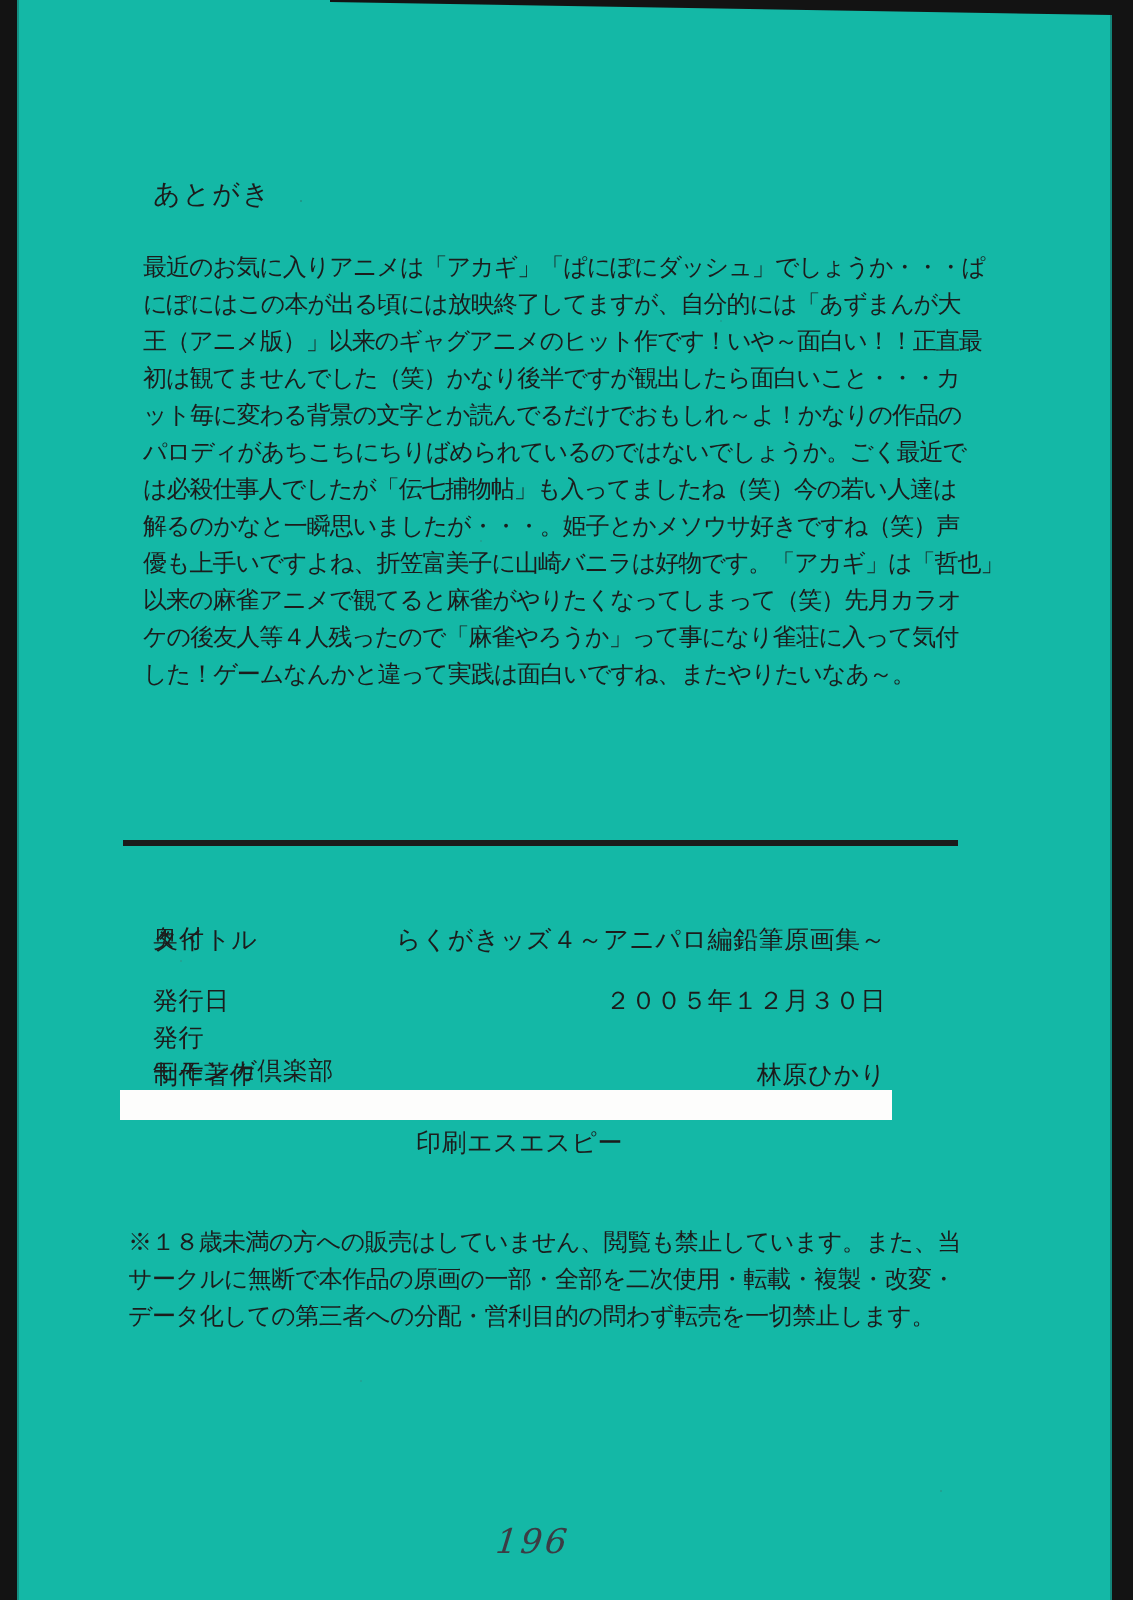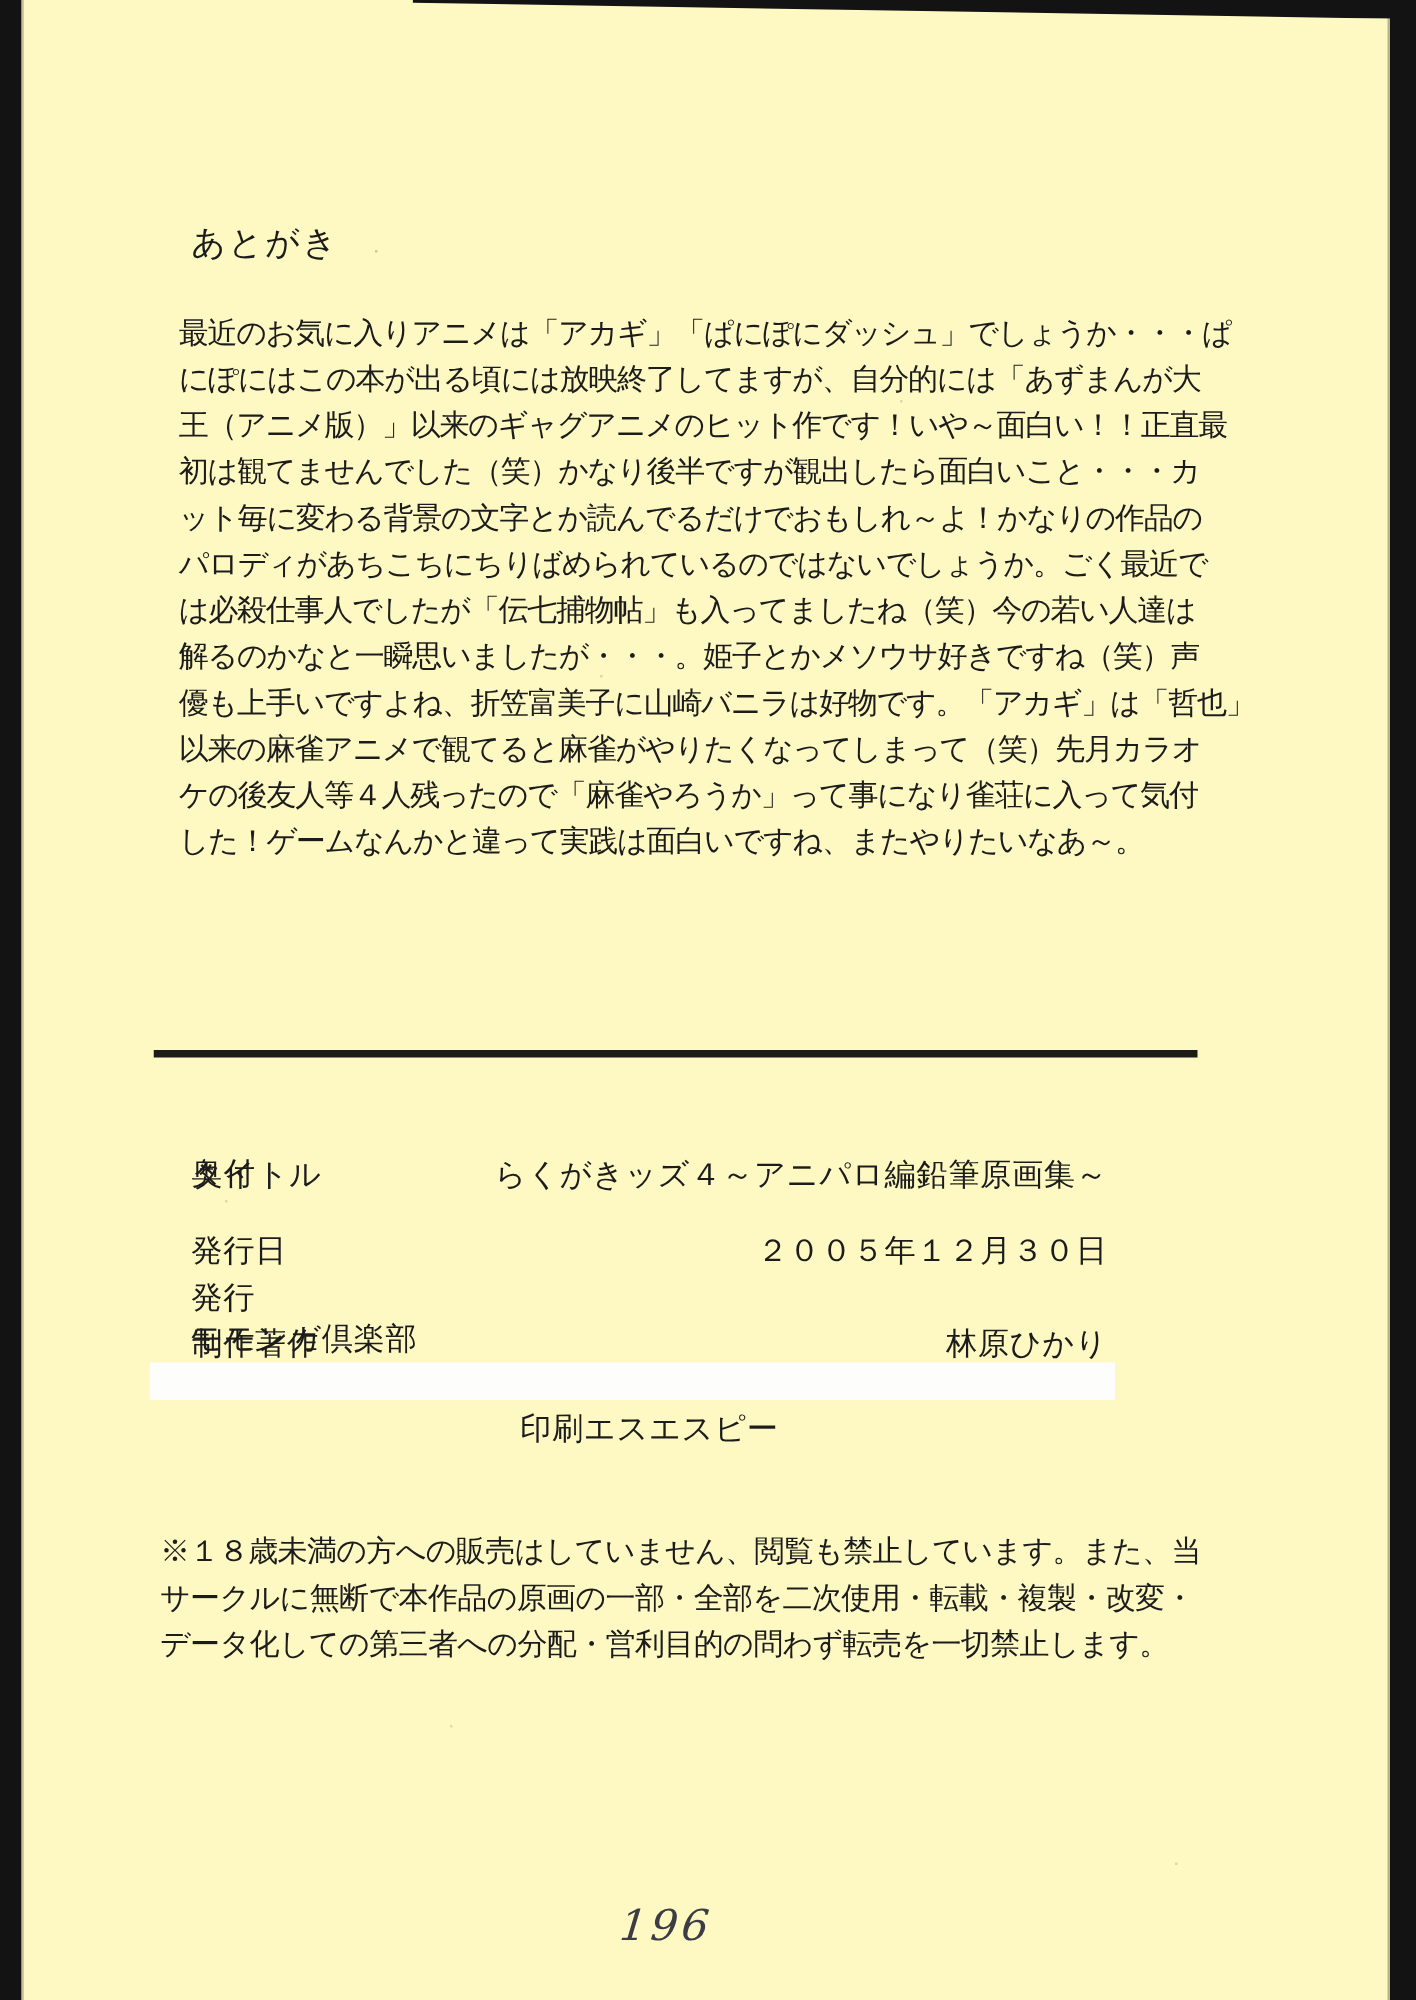--- a/index.html
+++ b/index.html
@@ -1,19 +1,19 @@
 <!DOCTYPE html>
 <html><head>
 <meta charset="utf-8">
 <style>
   html,body{margin:0;padding:0;}
   .page{
     position:relative;
     width:1133px;height:1600px;
-    background:#fef9c3;
+    background:#14b8a6;
     overflow:hidden;
     font-family:"Liberation Serif","DejaVu Serif",serif;
     color:#1c1c1c;
   }
   .scan-edge{position:absolute;background:#131313;}
   .edge-left{left:0;top:0;width:17px;height:1600px;box-shadow:2px 0 0 rgba(19,19,19,.25);}
   .edge-right{right:0;top:0;width:21px;height:1600px;box-shadow:-2px 0 0 rgba(19,19,19,.3);}
   .edge-top{left:330px;top:0;width:782px;height:15px;clip-path:polygon(0 0,100% 0,100% 100%,0 14%);}
   .speckles{position:absolute;left:300px;top:200px;width:2px;height:2px;background:rgba(60,60,60,.25);
     box-shadow:180px 340px 0 rgba(80,80,80,.2), -120px 760px 0 rgba(90,90,90,.2),

